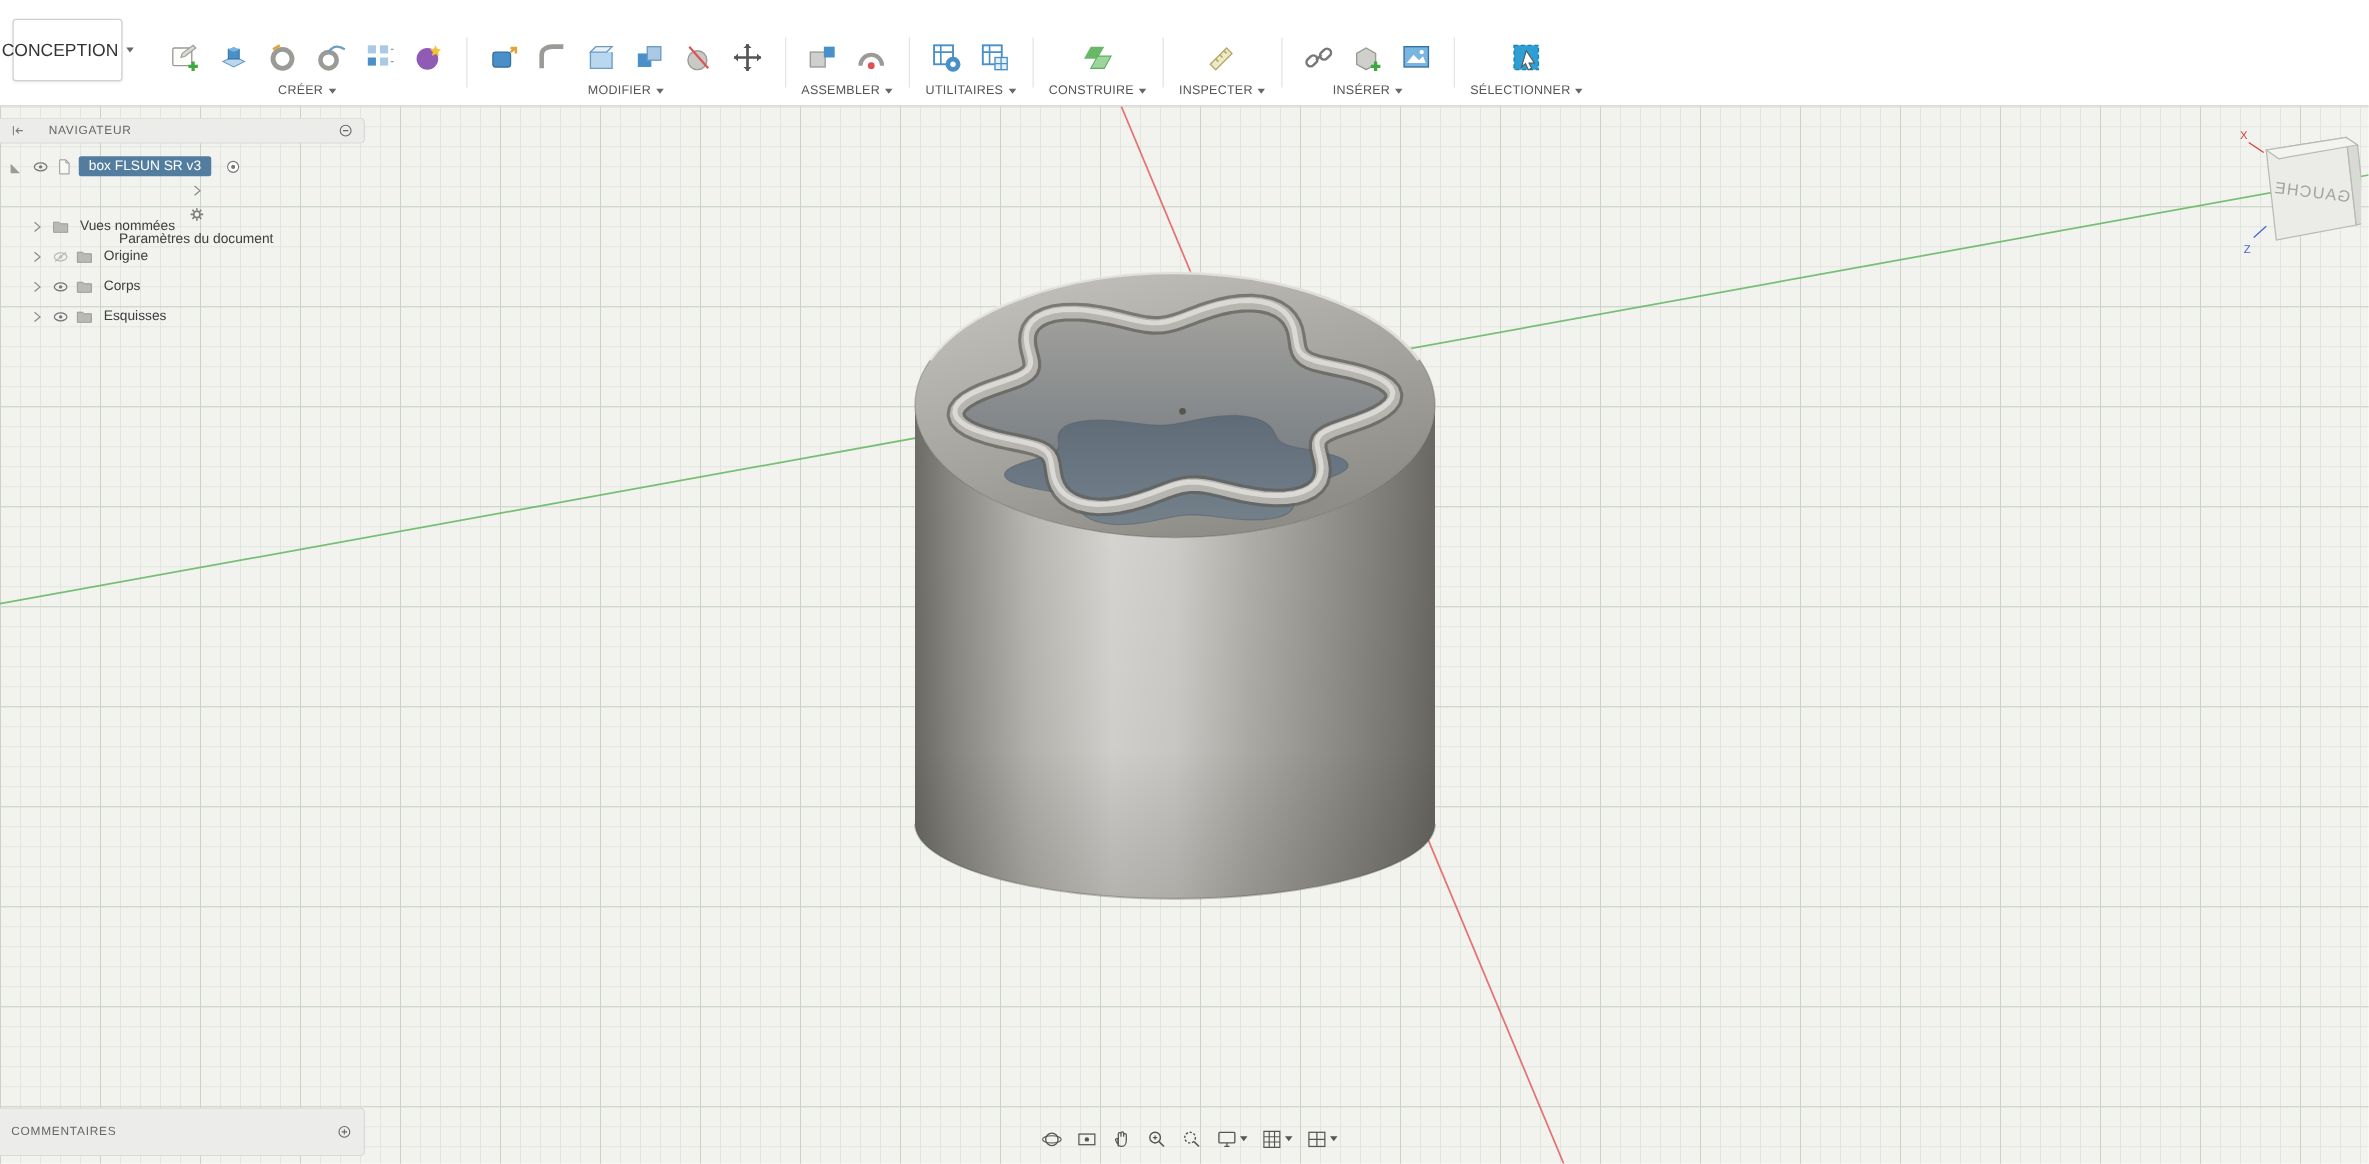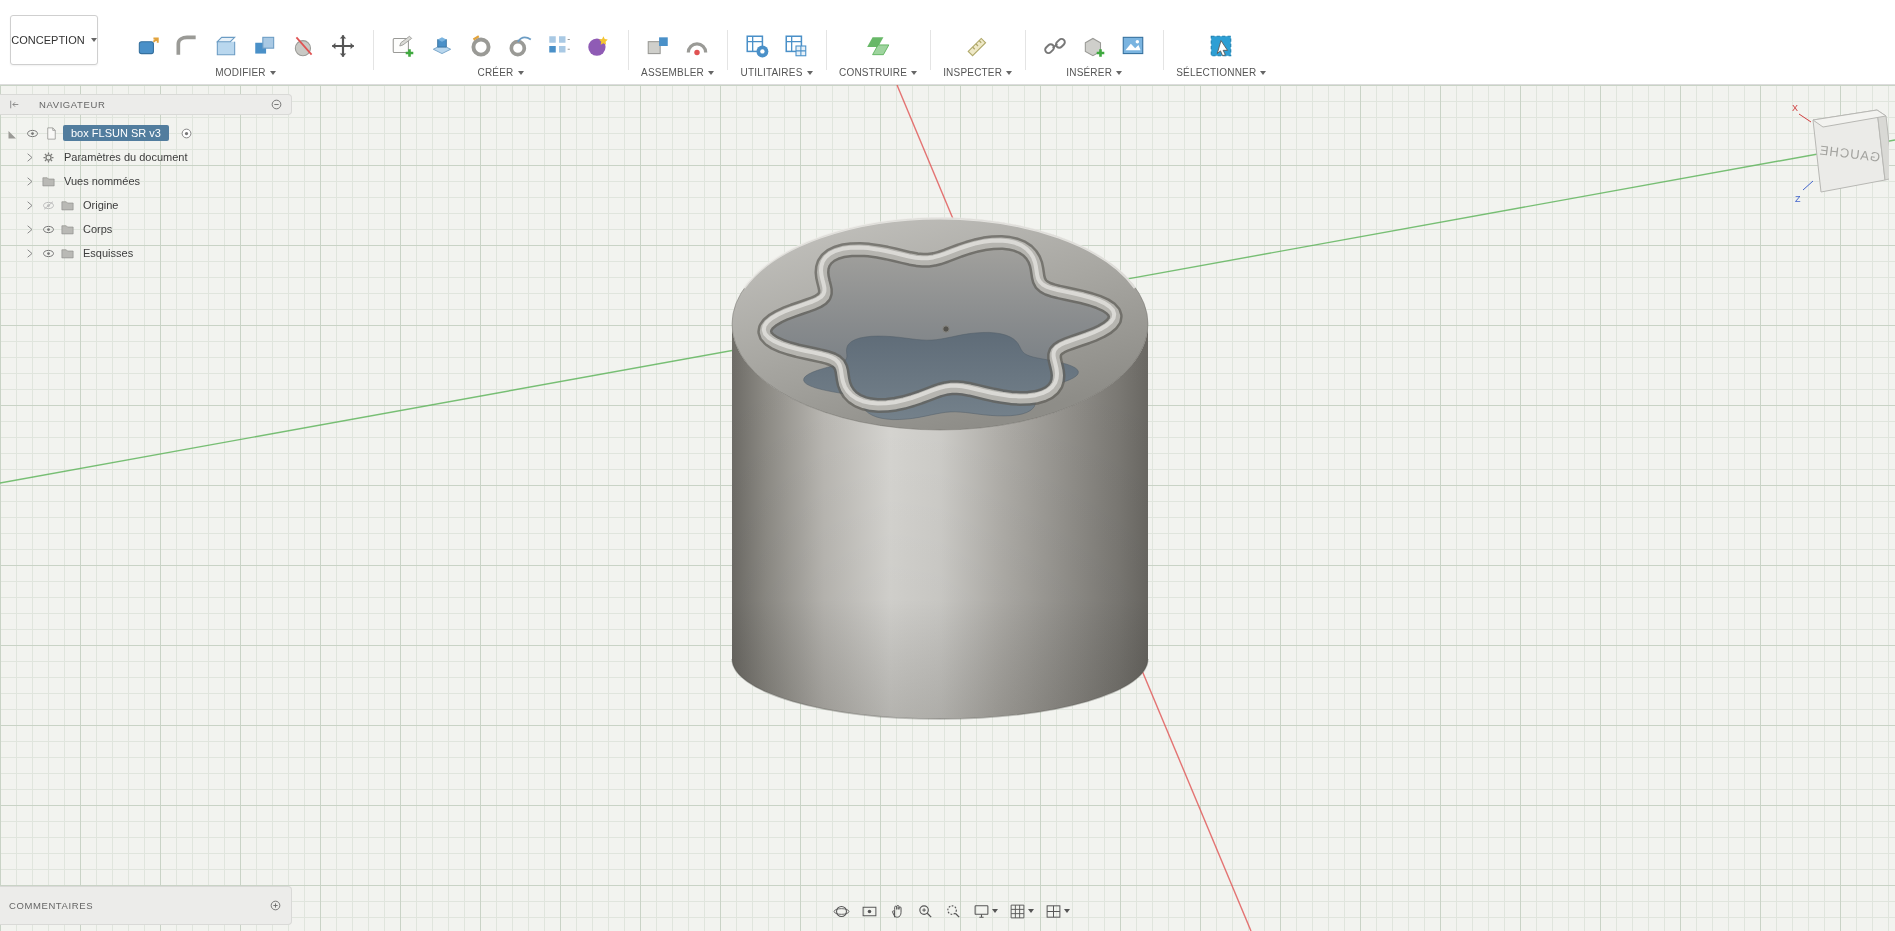--- a/index.html
+++ b/index.html
@@ -16,21 +16,21 @@
       linear-gradient(#e0e5dd 1px, transparent 1px),
       linear-gradient(90deg,#e0e5dd 1px, transparent 1px);
     background-size:80px 80px,80px 80px,16px 16px,16px 16px;
     z-index:0;
   }
   .viewport svg{position:absolute;left:0;top:0}
 
   
   .topbar{position:absolute;top:0;left:0;width:1895px;height:85px;background:#fff;border-bottom:1px solid #dcdcdc;z-index:20}
   .file-btn{position:absolute;left:10px;top:15px;width:88px;height:50px;background:#fff;border:1px solid #cfcfcf;border-radius:3px;
-    display:flex;align-items:center;justify-content:center;gap:6px;font-size:11px;color:#333;cursor:default;box-shadow:0 1px 2px rgba(0,0,0,.06)}
+    display:flex;align-items:center;justify-content:center;gap:6px;font-size:14px;color:#333;cursor:default;box-shadow:0 1px 2px rgba(0,0,0,.06)}
   .tabs{position:absolute;left:120px;top:0;height:26px;display:flex}
   .tab{display:flex;align-items:center;height:26px;padding:0 16px;font-size:11px;letter-spacing:.3px;color:#474747;border-bottom:3px solid transparent}
   .tab.active{color:#0696d7;font-weight:bold;border-bottom-color:#0696d7}
   .groups{position:absolute;left:118px;top:26px;height:58px;display:flex;align-items:flex-start}
   .tb-group{display:flex;flex-direction:column;align-items:center;padding:0 13px;position:relative}
   .tb-group + .tb-group::before{content:'';position:absolute;left:0;top:4px;bottom:8px;width:1px;background:#e4e4e4}
   .tb-icons{display:flex;gap:5px;height:40px;align-items:center}
   .tb-btn{width:34px;height:34px;border:none;background:transparent;display:flex;align-items:center;justify-content:center;border-radius:2px;cursor:default}
   .tb-btn .ic{width:26px;height:26px}
   .tb-label{display:flex;align-items:center;gap:4px;font-size:10px;color:#555;margin-top:1px;letter-spacing:.2px}
@@ -125,63 +125,20 @@
 <header class="topbar">
   <div class="file-btn">
     <span>CONCEPTION</span>
     <span class="caret"></span>
   </div>
   <div class="groups" id="groups">
       <div class="tb-group">
         <div class="tb-icons">
           <button class="tb-btn">
             <svg viewBox="0 0 24 24" class="ic">
-              <rect x="4" y="8" width="13" height="11" rx="2" fill="#4a90c8" stroke="#35709e"></rect>
-              <path d="M17 8l4-3M21 9V5h-4" stroke="#e2a33c" stroke-width="1.8" fill="none"></path>
-            </svg>
-          </button>
-          <button class="tb-btn">
-            <svg viewBox="0 0 24 24" class="ic">
-              <path d="M4 20V10C4 6 8 4 12 4h8" fill="none" stroke="#9a9a96" stroke-width="3.4"></path>
-            </svg>
-          </button>
-          <button class="tb-btn">
-            <svg viewBox="0 0 24 24" class="ic">
-              <path d="M4 8v12h16V8" fill="#b9d7ee" stroke="#6b9cc4"></path>
-              <path d="M4 8l4-4h12l-4 4z" fill="#e8f1f8" stroke="#6b9cc4"></path>
-            </svg>
-          </button>
-          <button class="tb-btn">
-            <svg viewBox="0 0 24 24" class="ic">
-              <rect x="3" y="9" width="10" height="10" fill="#4a90c8"></rect>
-              <rect x="10" y="4" width="10" height="10" fill="#a9c9e4" stroke="#6b9cc4"></rect>
-            </svg>
-          </button>
-          <button class="tb-btn">
-            <svg viewBox="0 0 24 24" class="ic">
-              <circle cx="11" cy="14" r="7" fill="#c9c9c5" stroke="#9a9a96"></circle>
-              <path d="M5 4l14 16" stroke="#e05252" stroke-width="1.6"></path>
-            </svg>
-          </button>
-          <button class="tb-btn">
-            <svg viewBox="0 0 24 24" class="ic">
-              <path d="M12 2v20M2 12h20" stroke="#555" stroke-width="2"></path>
-              <path d="M12 2l-3 3h6zM12 22l-3-3h6zM2 12l3-3v6zM22 12l-3-3v6z" fill="#555"></path>
-            </svg>
-          </button>
-        </div>
-        <div class="tb-label">
-          <span>MODIFIER</span>
-          <span class="caret"></span>
-        </div>
-      </div>
-      <div class="tb-group">
-        <div class="tb-icons">
-          <button class="tb-btn">
-            <svg viewBox="0 0 24 24" class="ic">
               <rect x="3" y="5" width="14" height="13" rx="1" fill="#fdfdfc" stroke="#9a9a97"></rect>
               <path d="M10 9l8-6 2 2-8 6-3 1z" fill="#dadad6" stroke="#9a9a97" stroke-width="0.8"></path>
               <path d="M14.5 18.5h7M18 15v7" stroke="#3fa93f" stroke-width="2.4"></path>
             </svg>
           </button>
           <button class="tb-btn">
             <svg viewBox="0 0 24 24" class="ic">
               <path d="M4 15l8-4 8 4-8 4z" fill="#b9d7ee" stroke="#6b9cc4" stroke-width="0.8"></path>
               <path d="M8 13V6h8v7z" fill="#4a90c8" stroke="#35709e" stroke-width="0.8"></path>
               <path d="M8 6l4-2 4 2-4 2z" fill="#7ab4e0"></path>
@@ -210,20 +167,63 @@
           </button>
           <button class="tb-btn">
             <svg viewBox="0 0 24 24" class="ic">
               <circle cx="11" cy="13" r="8" fill="#8f5bb5"></circle>
               <path d="M17 3l1.2 2.6 2.8.4-2 2 .5 2.8-2.5-1.3-2.5 1.3.5-2.8-2-2 2.8-.4z" fill="#f4c430"></path>
             </svg>
           </button>
         </div>
         <div class="tb-label">
           <span>CRÉER</span>
+          <span class="caret"></span>
+        </div>
+      </div>
+      <div class="tb-group">
+        <div class="tb-icons">
+          <button class="tb-btn">
+            <svg viewBox="0 0 24 24" class="ic">
+              <rect x="4" y="8" width="13" height="11" rx="2" fill="#4a90c8" stroke="#35709e"></rect>
+              <path d="M17 8l4-3M21 9V5h-4" stroke="#e2a33c" stroke-width="1.8" fill="none"></path>
+            </svg>
+          </button>
+          <button class="tb-btn">
+            <svg viewBox="0 0 24 24" class="ic">
+              <path d="M4 20V10C4 6 8 4 12 4h8" fill="none" stroke="#9a9a96" stroke-width="3.4"></path>
+            </svg>
+          </button>
+          <button class="tb-btn">
+            <svg viewBox="0 0 24 24" class="ic">
+              <path d="M4 8v12h16V8" fill="#b9d7ee" stroke="#6b9cc4"></path>
+              <path d="M4 8l4-4h12l-4 4z" fill="#e8f1f8" stroke="#6b9cc4"></path>
+            </svg>
+          </button>
+          <button class="tb-btn">
+            <svg viewBox="0 0 24 24" class="ic">
+              <rect x="3" y="9" width="10" height="10" fill="#4a90c8"></rect>
+              <rect x="10" y="4" width="10" height="10" fill="#a9c9e4" stroke="#6b9cc4"></rect>
+            </svg>
+          </button>
+          <button class="tb-btn">
+            <svg viewBox="0 0 24 24" class="ic">
+              <circle cx="11" cy="14" r="7" fill="#c9c9c5" stroke="#9a9a96"></circle>
+              <path d="M5 4l14 16" stroke="#e05252" stroke-width="1.6"></path>
+            </svg>
+          </button>
+          <button class="tb-btn">
+            <svg viewBox="0 0 24 24" class="ic">
+              <path d="M12 2v20M2 12h20" stroke="#555" stroke-width="2"></path>
+              <path d="M12 2l-3 3h6zM12 22l-3-3h6zM2 12l3-3v6zM22 12l-3-3v6z" fill="#555"></path>
+            </svg>
+          </button>
+        </div>
+        <div class="tb-label">
+          <span>MODIFIER</span>
           <span class="caret"></span>
         </div>
       </div>
       <div class="tb-group">
         <div class="tb-icons">
           <button class="tb-btn">
             <svg viewBox="0 0 24 24" class="ic">
               <rect x="3" y="8" width="11" height="11" fill="#cfcfcb" stroke="#9a9a96"></rect>
               <rect x="13" y="4" width="8" height="8" fill="#4a90c8"></rect>
             </svg>
@@ -372,21 +372,21 @@
           </svg>
         </span>
         <span class="tree-label pill">box FLSUN SR v3</span>
         <span class="tree-ic trail">
           <svg viewBox="0 0 24 24" class="ic">
             <circle cx="12" cy="12" r="7" fill="#fff" stroke="#777" stroke-width="1.4"></circle>
             <circle cx="12" cy="12" r="2.6" fill="#777"></circle>
           </svg>
         </span>
       </div>
-      <div class="tree-row" style="padding-left: 22px;">
+      <div class="tree-row" style="padding-left: 22px; flex-direction: column;">
         <span class="tree-ic">
           <svg viewBox="0 0 24 24" class="ic">
             <path d="M9 6l7 6-7 6" fill="none" stroke="#8a8a8a" stroke-width="1.6"></path>
           </svg>
         </span>
         <span class="tree-ic">
           <svg viewBox="0 0 24 24" class="ic">
             <circle cx="12" cy="12" r="4" fill="none" stroke="#7a7a77" stroke-width="2"></circle>
             <g stroke="#7a7a77" stroke-width="2">
               <path d="M12 4v3M12 17v3M4 12h3M17 12h3M6.3 6.3l2.1 2.1M15.6 15.6l2.1 2.1M17.7 6.3l-2.1 2.1M8.4 15.6l-2.1 2.1"></path>

